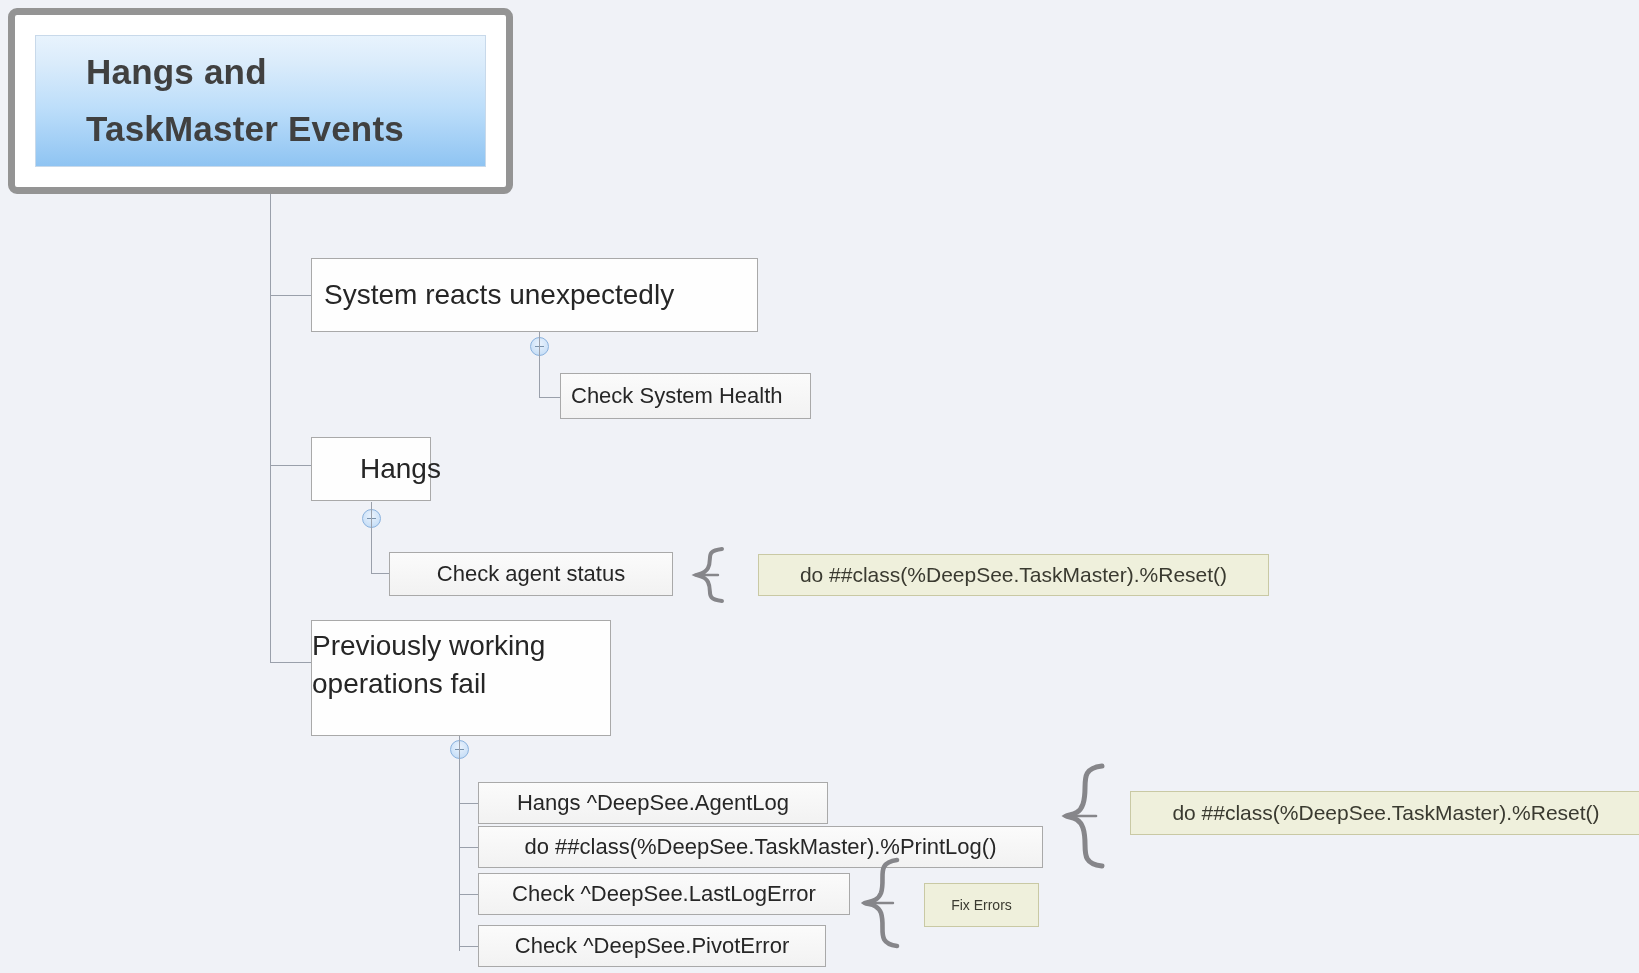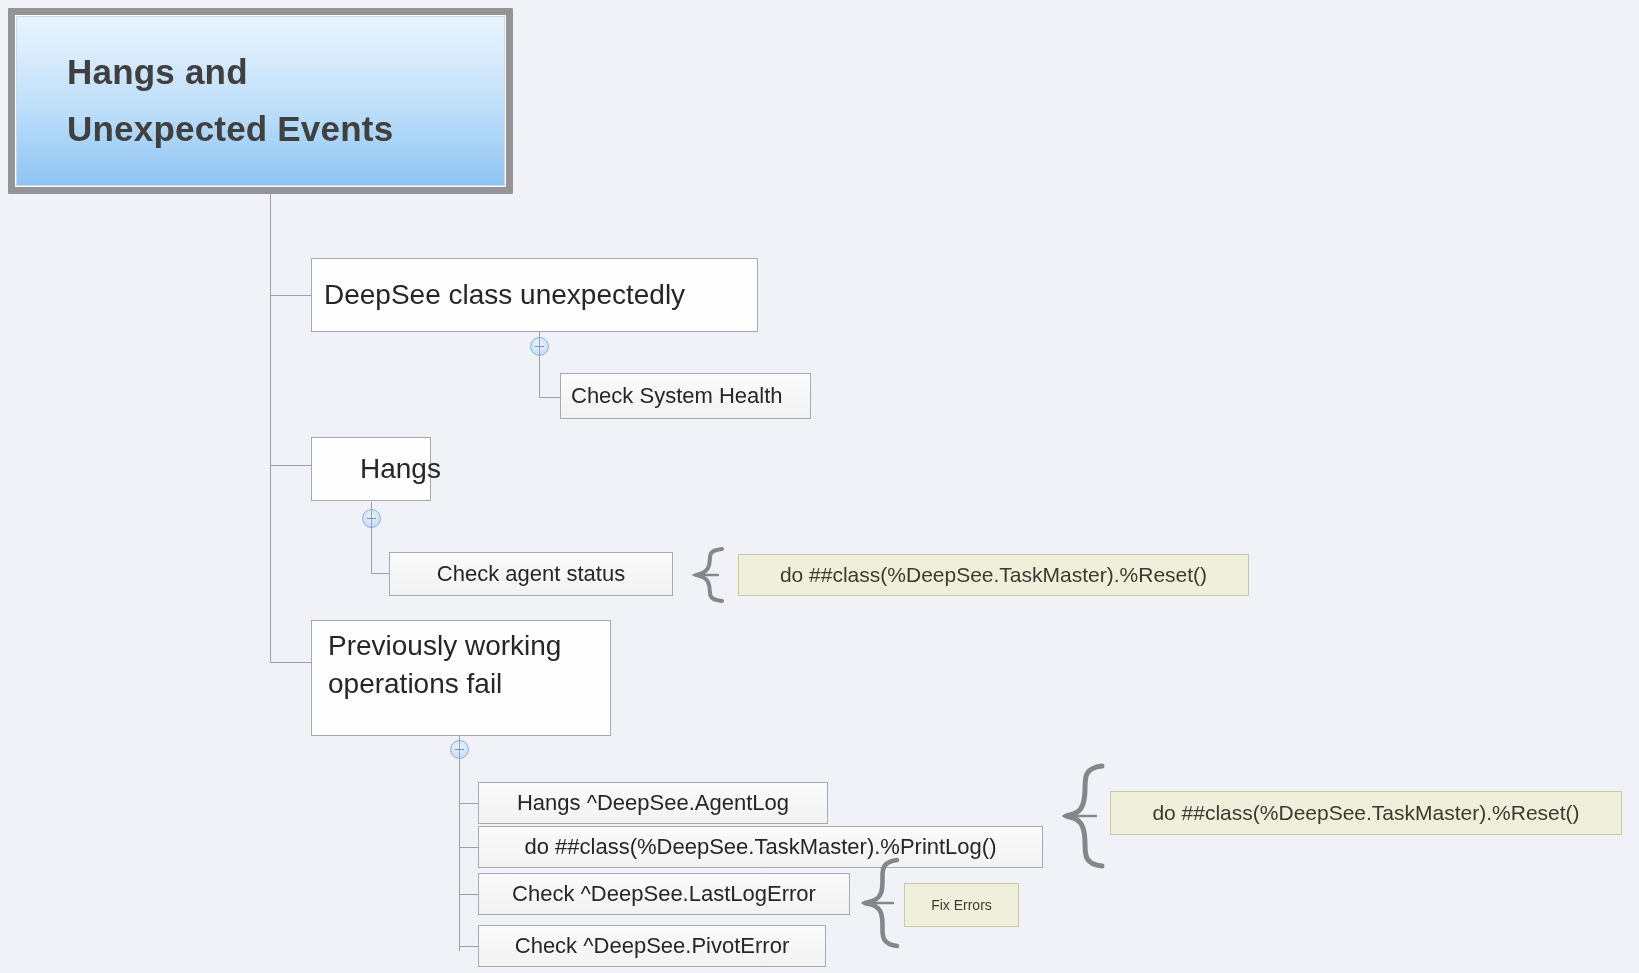--- a/index.html
+++ b/index.html
@@ -18,23 +18,23 @@
 
   
   .root-node {
     position: absolute;
     left: 8px;
     top: 8px;
     width: 505px;
     height: 186px;
     box-sizing: border-box;
     border: 7px solid #949494;
-    border-radius: 1px;
+    border-radius: 9px;
     background: #ffffff;
-    padding: 1px;
+    padding: 20px;
   }
   .root-inner {
     width: 100%;
     height: 100%;
     box-sizing: border-box;
     border: 1px solid #c8d9ea;
     background: linear-gradient(to bottom, #e8f3fd 0%, #dbecfb 20%, #bddefa 55%, #8fc4f2 100%);
     display: flex;
     flex-direction: column;
     justify-content: center;
@@ -86,20 +86,21 @@
     position: absolute;
     box-sizing: border-box;
     border: 1px solid #c9c9a4;
     background: #eff0dc;
     display: flex;
     align-items: center;
     justify-content: center;
     color: #3a3a30;
     font-size: 21px;
     white-space: nowrap;
+    margin-left: 20px;
   }
   .note.small {
     font-size: 14px;
   }
 
   
   .line-v, .line-h {
     position: absolute;
     background: #9aa0ab;
   }
@@ -134,32 +135,32 @@
   .brace svg { display: block; overflow: visible; }
 </style>
 </head>
 <body>
 
 <div id="canvas">
 
   <div class="root-node">
     <div class="root-inner">
       <div class="root-line">Hangs and</div>
-      <div class="root-line">Unexpected Events</div>
+      <div class="root-line">TaskMaster Events</div>
     </div>
   </div>
 
   <div class="line-v" style="left:270px; top:194px; height:468px;"></div>
 
   <div class="line-h" style="left:270px; top:295px; width:42px;"></div>
   <div class="line-h" style="left:270px; top:465px; width:42px;"></div>
   <div class="line-h" style="left:270px; top:662px; width:42px;"></div>
 
   <div class="node level1" style="left:311px; top:258px; width:447px; height:74px;">
-    <span>DeepSee class unexpectedly</span>
+    <span>System reacts unexpectedly</span>
   </div>
 
   <div class="toggle" style="left:530px; top:337px;">
     <span class="minus"></span>
   </div>
 
   <div class="line-v" style="left:539px; top:332px; height:66px;"></div>
   <div class="line-h" style="left:539px; top:397px; width:22px;"></div>
 
   <div class="node leaf" style="left:560px; top:373px; width:251px; height:46px;">
@@ -185,21 +186,21 @@
     <svg width="46" height="58" viewBox="0 0 46 58">
       <path d="M 40 3 C 22 5, 31 12, 26 22 C 23 28, 16 28, 14 29 C 16 30, 23 30, 26 36 C 31 46, 22 53, 40 55" fill="none" stroke="#86868a" stroke-width="4" stroke-linecap="round"></path>
       <path d="M 14 29 L 36 29" fill="none" stroke="#86868a" stroke-width="2.4" stroke-linecap="round"></path>
     </svg>
   </div>
 
   <div class="note" style="left:738px; top:554px; width:511px; height:42px;">
     <span>do ##class(%DeepSee.TaskMaster).%Reset()</span>
   </div>
 
-  <div class="node level1 two-line" style="left:311px; top:620px; width:300px; height:116px; padding-left:16px;">
+  <div class="node level1 two-line" style="left:311px; top:620px; width:300px; height:116px; padding-left:0;">
     <div>Previously working</div>
     <div>operations fail</div>
   </div>
 
   <div class="toggle" style="left:450px; top:740px;">
     <span class="minus"></span>
   </div>
 
   <div class="line-v" style="left:459px; top:736px; height:215px;"></div>
 

